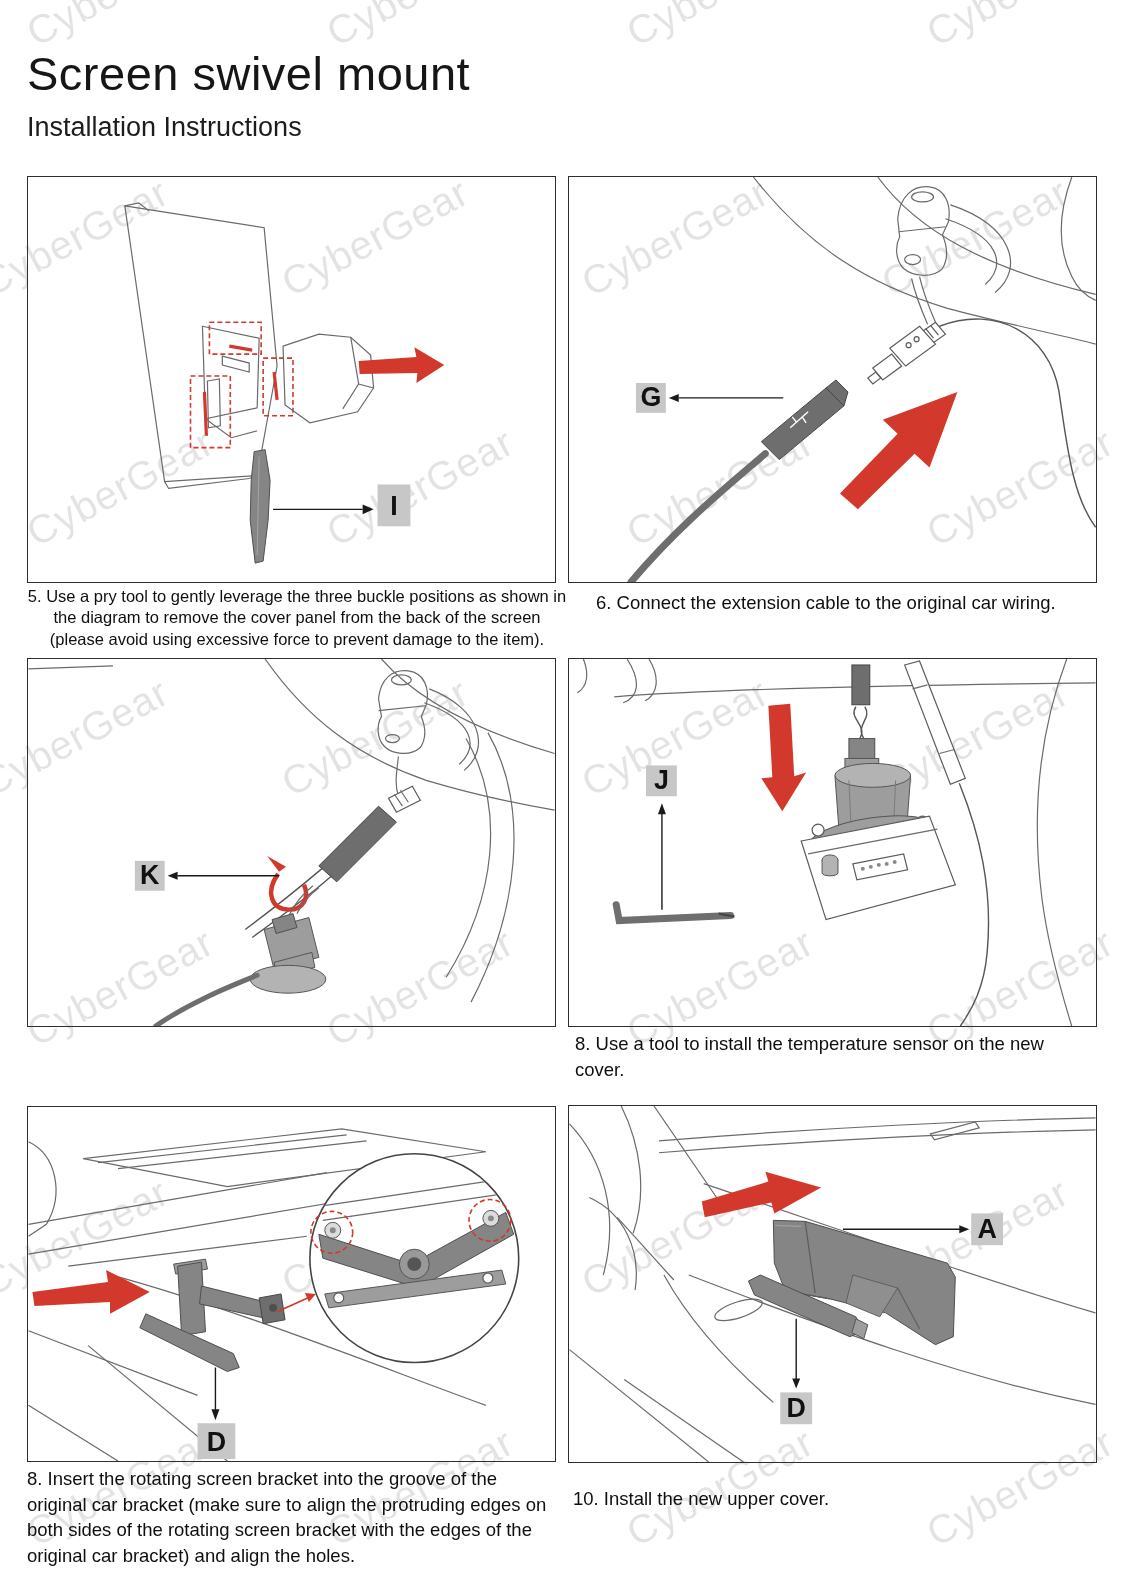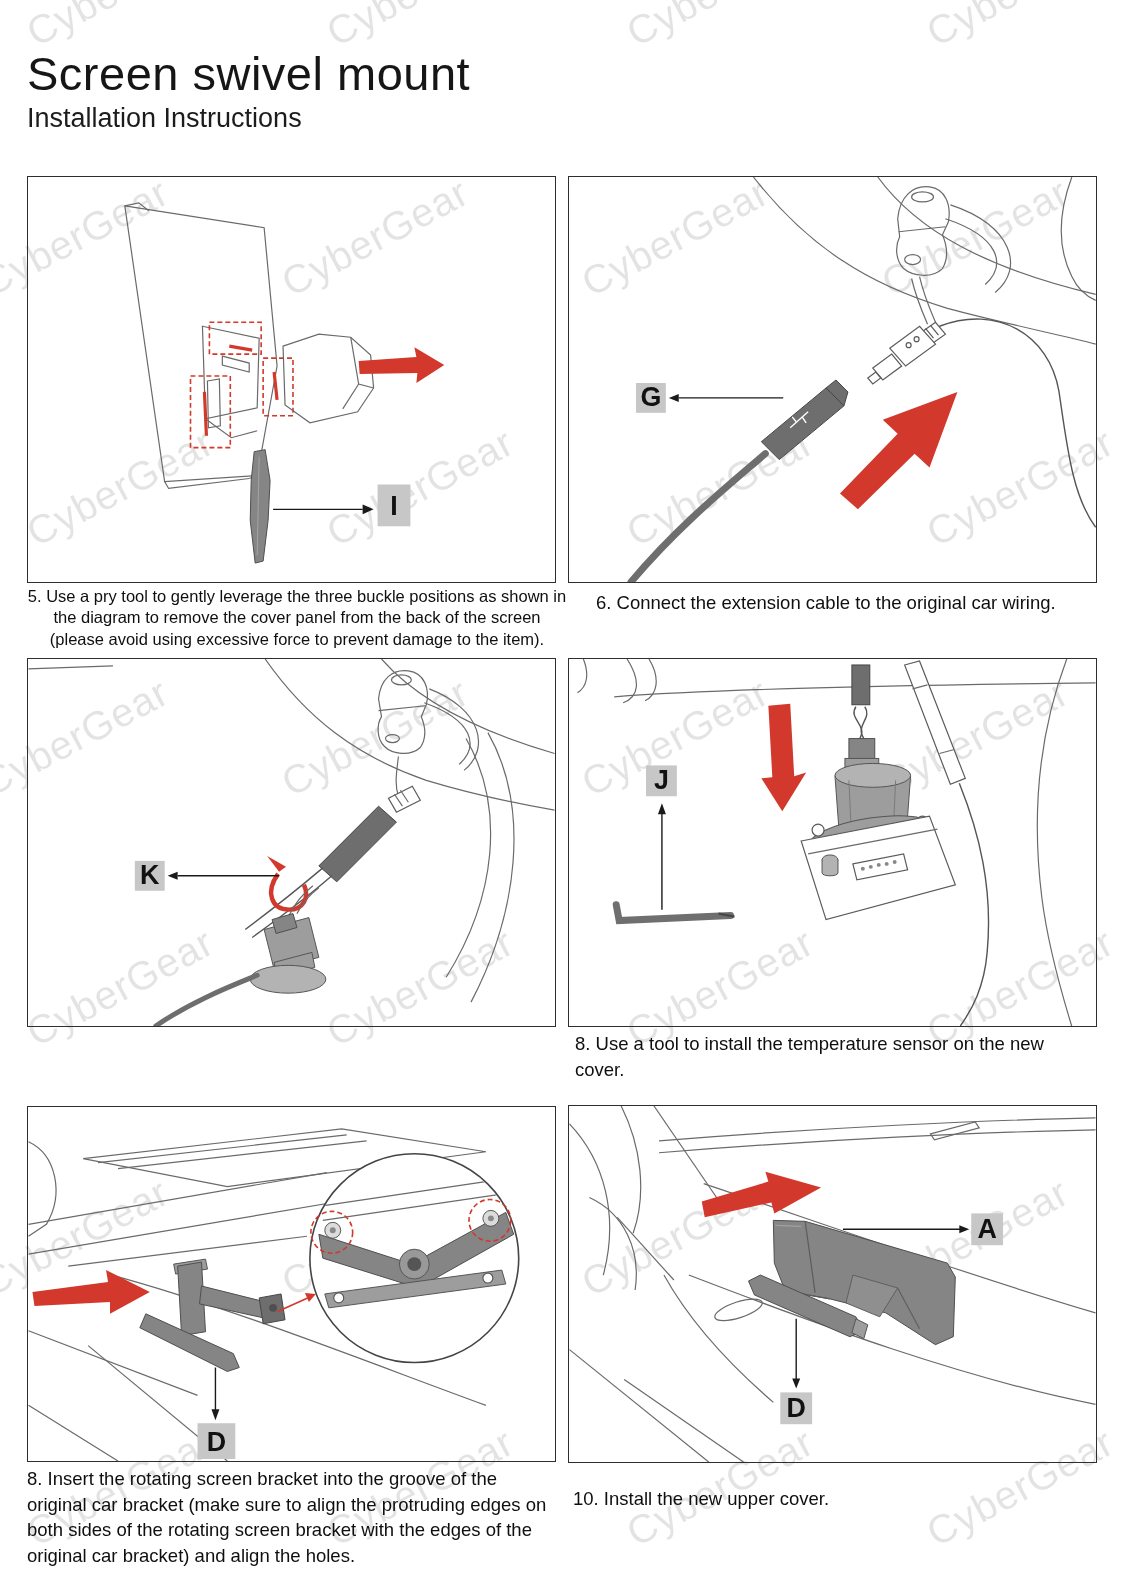--- a/index.html
+++ b/index.html
@@ -12,21 +12,21 @@
     position:absolute; font-size:40px; font-weight:500; letter-spacing:1px;
     color:rgba(0,0,0,0.11); transform:rotate(-28deg); white-space:nowrap;
     font-family:"Liberation Sans", sans-serif;
   }
   .content { position:absolute; inset:0; z-index:1; }
   h1.title {
     position:absolute; left:27px; top:46px; margin:0;
     font-size:47px; font-weight:500; letter-spacing:0.5px; color:#161616;
   }
   h2.subtitle {
-    position:absolute; left:27px; top:103px; margin:0;
+    position:absolute; left:27px; top:112px; margin:0;
     font-size:27px; font-weight:400; color:#1c1c1c;
   }
   figure.panel {
     position:absolute; margin:0; border:1.6px solid #2e2e2e; background:transparent;
     box-sizing:border-box;
   }
   figure.panel svg { display:block; width:100%; height:100%; }
   p.caption {
     position:absolute; margin:0; font-size:18.5px; line-height:1.38; color:#0f0f0f;
   }

